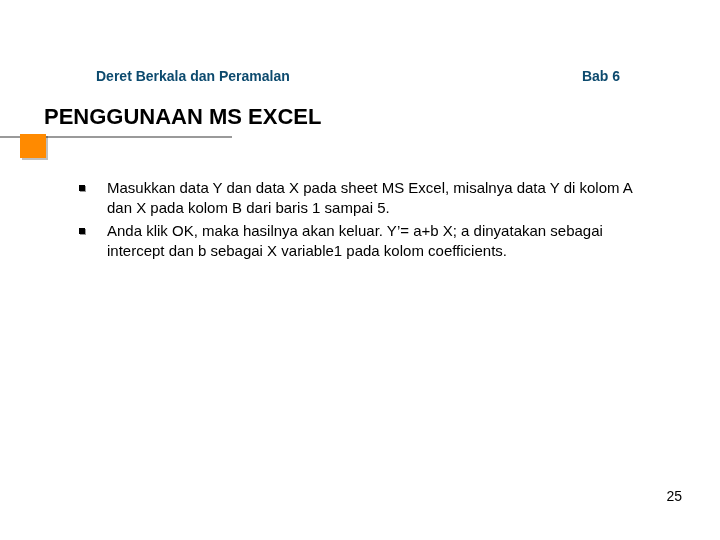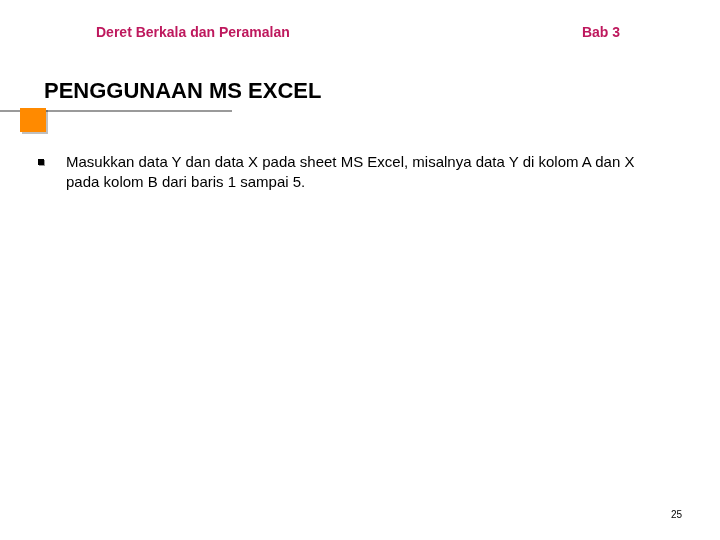--- a/index.html
+++ b/index.html
@@ -10,25 +10,26 @@
     font-family: Verdana, Geneva, sans-serif;
     position: relative;
     overflow: hidden;
   }
   .header {
     display: flex;
     justify-content: space-between;
     padding: 24px 100px 0 96px;
     font-size: 14px;
     font-weight: bold;
-    color: #be185d;
+    color: #0c4a6e;
+    margin-top: 44px;
   }
   .title-wrap {
     position: relative;
-    margin-top: 38px;
+    margin-top: 20px;
     height: 48px;
   }
   .title-text {
     position: absolute;
     left: 44px;
     top: 0;
     font-size: 22px;
     font-weight: bold;
     color: #000;
   }
@@ -43,22 +44,21 @@
   .orange-box {
     position: absolute;
     left: 20px;
     top: 30px;
     width: 26px;
     height: 24px;
     background: #ff8a00;
     box-shadow: 2px 2px 0 rgba(0,0,0,0.25);
   }
   .content {
-    padding: 26px 76px 0 56px;
-    margin-left: 10px;
+    padding: 26px 76px 0 107px;
   }
   ul.bullets {
     list-style: none;
   }
   ul.bullets li {
     position: relative;
     font-size: 15px;
     line-height: 1.35;
     color: #000;
     margin-bottom: 2px;
@@ -70,38 +70,39 @@
     left: -28px;
     top: 7px;
     width: 6px;
     height: 6px;
     background: #000;
     box-shadow: 1px 1px 0 rgba(0,0,0,0.4);
   }
   .page-num {
     position: absolute;
     right: 38px;
-    bottom: 20px;
-    font-size: 10px;
+    bottom: 36px;
+    font-size: 14px;
     color: #000;
   }
 </style>
 </head>
 <body>
 
 <div class="header">
   <span>Deret Berkala dan Peramalan</span>
-  <span>Bab 3</span>
+  <span>Bab 6</span>
 </div>
 
 <div class="title-wrap">
   <div class="title-text">PENGGUNAAN MS EXCEL</div>
   <div class="title-underline"></div>
   <div class="orange-box"></div>
 </div>
 
 <div class="content">
   <ul class="bullets">
     <li>Masukkan data Y dan data X pada sheet MS Excel, misalnya data Y di kolom A dan X pada kolom B dari baris 1 sampai 5.</li>
+    <li>Anda klik OK, maka hasilnya akan keluar. Y’= a+b X; a dinyatakan sebagai intercept dan b sebagai X variable1 pada kolom coefficients.</li>
   </ul>
 </div>
 
 <div class="page-num">25</div>
 
 </body></html>

